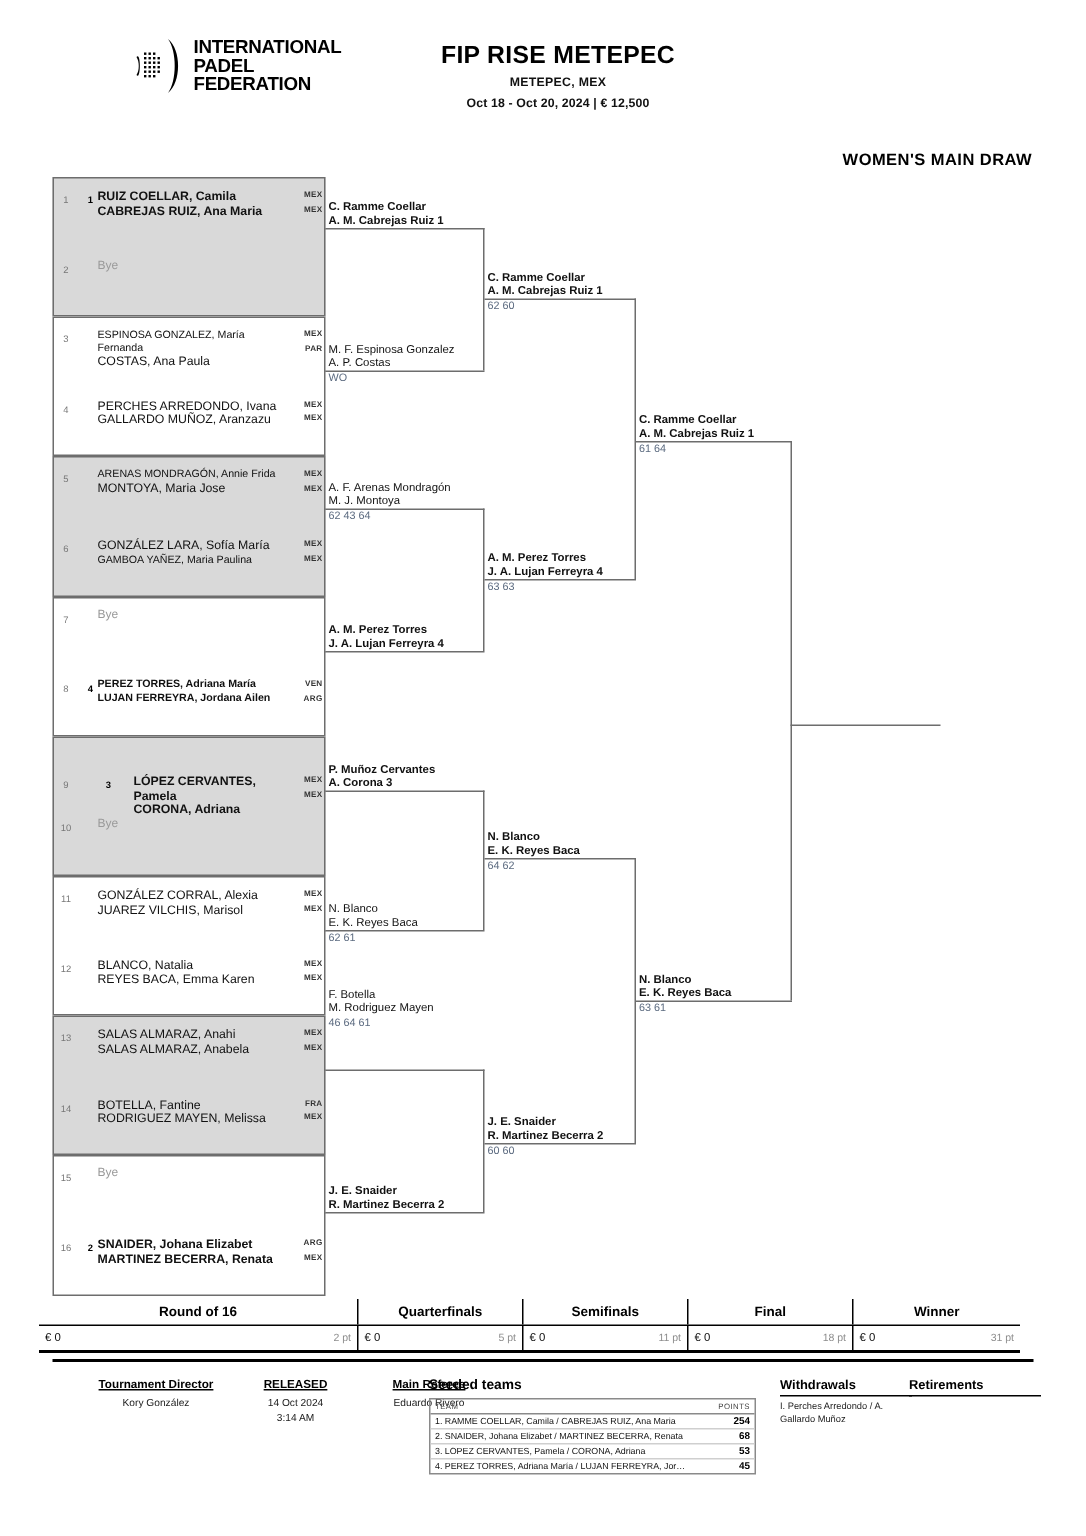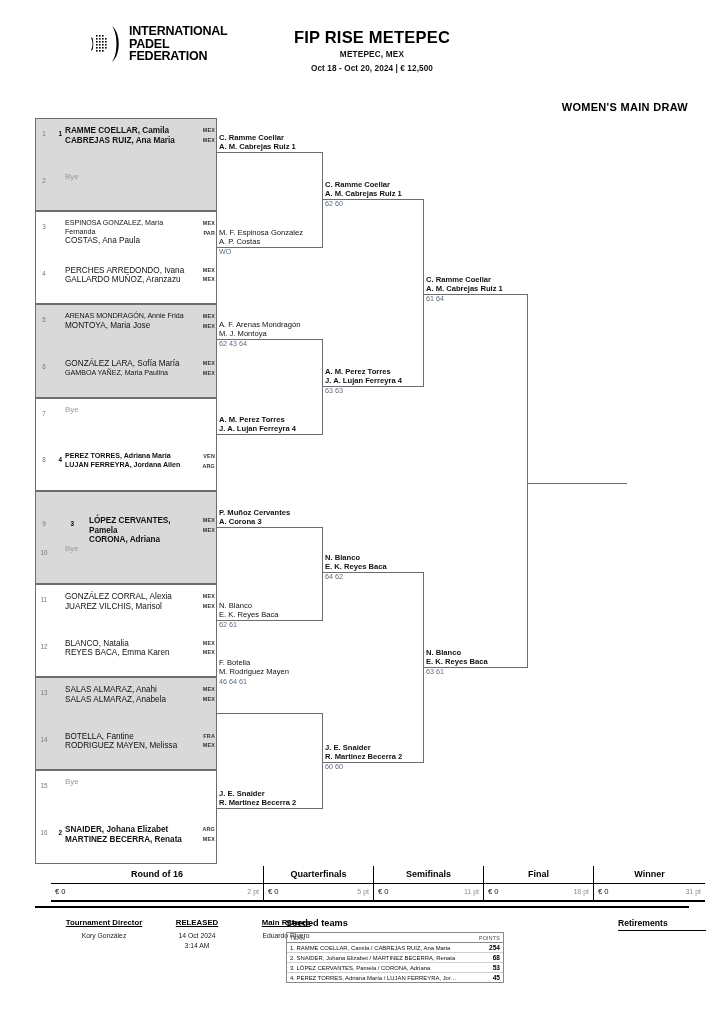--- a/index.html
+++ b/index.html
@@ -64,21 +64,21 @@
   }
   .node.win .n1, .node.win .n2 { font-weight:bold; }
   .node .sc { font-size:7.2px; color:#5c6b80; line-height:9.5px; padding-top:0.5px;}
 
   
   .ln { position:absolute; background:#6d6d6d; }
   .lnv { width:1px; }
   .lnh { height:1px; }
 
   
-  .prize { position:absolute; left:51px; top:866px; width:654px; }
+  .prize { position:absolute; left:26px; top:866px; width:654px; }
   .prize-head { display:flex; border-bottom:1px solid #000; }
   .prize-head div {
     font-size:9px; font-weight:bold; text-align:center; padding:3px 0 4px 0; color:#000;
   }
   .prize-row { display:flex; border-bottom:2px solid #000; }
   .prize-cell {
     display:flex; justify-content:space-between; align-items:baseline;
     padding:3px 4px 4px 4px; border-left:1px solid #000;
   }
   .prize-cell:first-child { border-left:none; }
@@ -101,21 +101,21 @@
   .seeded-tbl { margin-top:4px; border:1px solid #8a8a8a; }
   .st-head { display:flex; border-bottom:1px solid #8a8a8a; padding:1.5px 3px; }
   .st-head .c1 { flex:1; font-size:5.2px; color:#444; letter-spacing:0.3px; }
   .st-head .c2 { font-size:5.2px; color:#444; letter-spacing:0.3px; }
   .st-row { display:flex; align-items:center; border-bottom:1px solid #cfcfcf; padding:1px 3px; }
   .st-row:last-child { border-bottom:none; }
   .st-row .c1 { flex:1; font-size:5.9px; color:#111; white-space:nowrap; overflow:hidden; }
   .st-row .c2 { font-size:6.6px; font-weight:bold; color:#000; padding-left:4px; }
 
   .wd { position:absolute; left:520px; top:10px; width:92px; }
-  .rt { position:absolute; left:606px; top:10px; width:92px;margin-left:12px; }
+  .rt { position:absolute; left:606px; top:10px; width:92px; }
   .wd-h, .rt-h { font-size:8.6px; font-weight:bold; color:#000; }
   .wd-line { border-bottom:1px solid #000; margin-top:2px; width:88px;}
   .wd-item { font-size:6.2px; color:#222; line-height:8.6px; margin-top:3px; }
 
   .topline { position:absolute; left:35px; top:906px; width:654px; height:2px; background:#000; }
 </style>
 </head>
 <body>
 
 <div class="header">
@@ -172,21 +172,21 @@
       <div class="r16-block shade" style="top: 186.4px; height: 93.2px;"></div>
       <div class="r16-block plain" style="top: 279.6px; height: 93.2px;"></div>
       <div class="r16-block shade" style="top: 372.8px; height: 93.2px;"></div>
       <div class="r16-block plain" style="top: 466px; height: 93.2px;"></div>
       <div class="r16-block shade" style="top: 559.2px; height: 93.2px;"></div>
       <div class="r16-block plain" style="top: 652.4px; height: 93.2px;"></div>
       <div class="r16-entry" style="top: 8px;">
         <div class="seedno">1</div>
         <div class="seedrank">1</div>
         <div class="names">
-          <div class="nm b big">RAMME COELLAR, Camila</div>
+          <div class="nm b big">RUIZ COELLAR, Camila</div>
           <div class="nm b big">CABREJAS RUIZ, Ana Maria</div>
         </div>
         <div class="flags">
           <div class="flag big">MEX</div>
           <div class="flag big">MEX</div>
         </div>
       </div>
       <div class="r16-entry" style="top: 54.6px;">
         <div class="seedno">2</div>
         <div class="seedrank"></div>
@@ -530,19 +530,26 @@
             <div class="c2">53</div>
           </div>
           <div class="st-row">
             <div class="c1">4. PEREZ TORRES, Adriana María / LUJAN FERREYRA, Jor…</div>
             <div class="c2">45</div>
           </div>
         </div>
     </div>
   </div>
 
+  <div class="wd">
+    <div class="wd-h">Withdrawals</div>
+    <div class="wd-line"></div>
+    <div id="wdItems">
+        <div class="wd-item">I. Perches Arredondo / A. Gallardo Muñoz</div>
+      </div>
+  </div>
 
   <div class="rt">
     <div class="rt-h">Retirements</div>
     <div class="wd-line"></div>
     <div id="rtItems"></div>
   </div>
 </div>
 
 </body></html>

